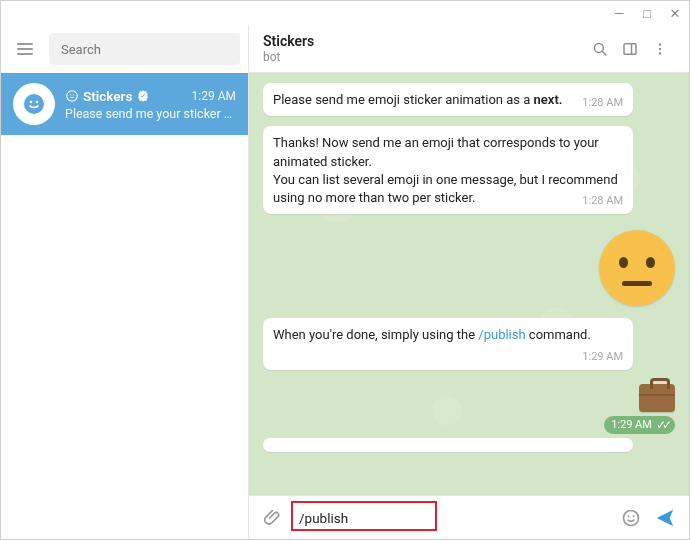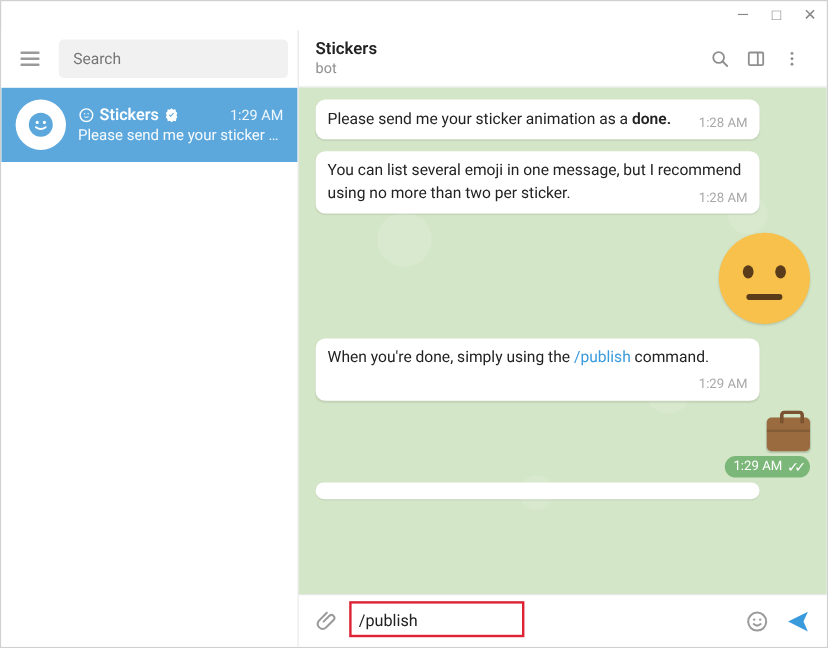--- a/index.html
+++ b/index.html
@@ -151,25 +151,26 @@
             <circle cx="12" cy="6" r="1.6" fill="currentColor"></circle>
             <circle cx="12" cy="12" r="1.6" fill="currentColor"></circle>
             <circle cx="12" cy="18" r="1.6" fill="currentColor"></circle>
           </svg>
       </div>
     </div>
 
     <div class="chatbody">
 
       <div class="msg clearfix">
-        <span>Please send me your sticker animation as a </span><b>done.</b>
+        <span>Please send me emoji sticker animation as a </span><b>next.</b>
         <span class="ts">1:28 AM</span>
       </div>
 
       <div class="msg clearfix">
+        <p>Thanks! Now send me an emoji that corresponds to your animated sticker.</p>
         <p><span>You can list several emoji in one message, but I recommend using no more than two per sticker.</span><span class="ts">1:28 AM</span></p>
       </div>
 
       <div class="sticker-row">
         <div class="emoji-sticker">
           <div class="eye l"></div>
             <div class="eye r"></div>
             <div class="mouth"></div>
         </div>
       </div>

